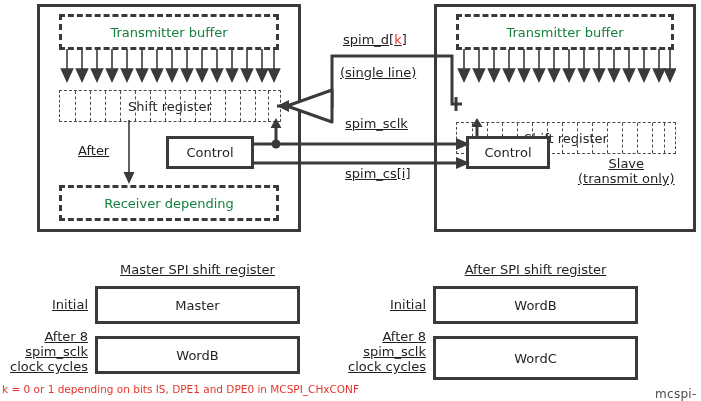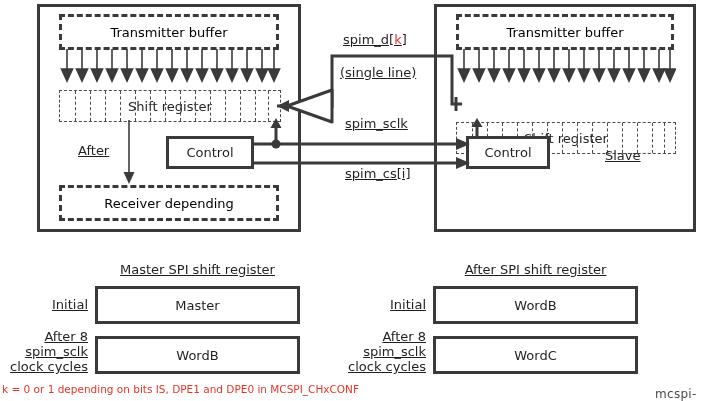--- a/index.html
+++ b/index.html
@@ -8,21 +8,21 @@
     font-family:"DejaVu Sans","Liberation Sans",sans-serif;
     color:#231f20;
   }
   .abs{position:absolute;}
   
   .panel{border:3px solid #3a3a3a;background:#ffffff;box-sizing:border-box;}
   
   .dashedbox{
     border:3px dashed #3a3a3a;background:#ffffff;box-sizing:border-box;
     display:flex;align-items:center;justify-content:center;
-    font-size:13px;color:#000000;
+    font-size:13px;color:#15803d;
   }
   
   .shiftreg{
     border:1px dashed #4a4a4a;background:#ffffff;box-sizing:border-box;
     display:flex;align-items:center;justify-content:center;
     font-size:13px;color:#231f20;position:relative;
   }
   .cellsep{position:absolute;top:0;bottom:0;width:0;border-left:1px dashed #4a4a4a;}
   
   .solidbox{
@@ -236,22 +236,23 @@
 
 <div class="abs solidbox" style="left:466px;top:136px;width:84px;height:33px;">
   <span>Control</span>
 </div>
 
 <svg class="abs" style="left:470px;top:118px;" width="14" height="20" viewBox="0 0 14 20">
   <line x1="7" y1="20" x2="7" y2="8" stroke="#3a3a3a" stroke-width="3"></line>
   <polygon points="1.5,9 12.5,9 7,0" fill="#3a3a3a"></polygon>
 </svg>
 
-<div class="abs label center" style="left:578px;top:148px;margin-left:27px;">
+<div class="abs label center" style="left:578px;top:156px;">
   <span>Slave</span><br>
+  <span>(transmit only)</span>
 </div>
 
 <svg class="abs" style="left:296px;top:52px;" width="170" height="62" viewBox="0 0 170 62">
   <polyline points="36,56 36,4 156,4 156,52 166,52" fill="none" stroke="#3a3a3a" stroke-width="3"></polyline>
 
   <line x1="160" y1="45" x2="160" y2="59" stroke="#3a3a3a" stroke-width="3"></line>
 </svg>
 
 <svg class="abs" style="left:277px;top:88px;" width="58" height="36" viewBox="0 0 58 36">
   <polygon points="55,2 55,34 10,18" fill="#ffffff" stroke="#3a3a3a" stroke-width="3" stroke-linejoin="round"></polygon>
@@ -310,19 +311,19 @@
 </div>
 <div class="abs solidbox" style="left:433px;top:286px;width:205px;height:38px;">
   <span>WordB</span>
 </div>
 
 <div class="abs label right" style="left:338px;top:329px;width:88px;">
   <span>After 8</span><br>
   <span>spim_sclk</span><br>
   <span>clock cycles</span>
 </div>
-<div class="abs solidbox" style="left:433px;top:336px;width:205px;height:38px;">
+<div class="abs solidbox" style="left:433px;top:336px;width:205px;height:44px;">
   <span>WordC</span>
 </div>
 
 <div class="abs footnote" style="left:2px;top:383px;">k = 0 or 1 depending on bits IS, DPE1 and DPE0 in MCSPI_CHxCONF</div>
 
 <div class="abs figid" style="left:655px;top:387px;">mcspi-031</div>
 
 </body></html>

